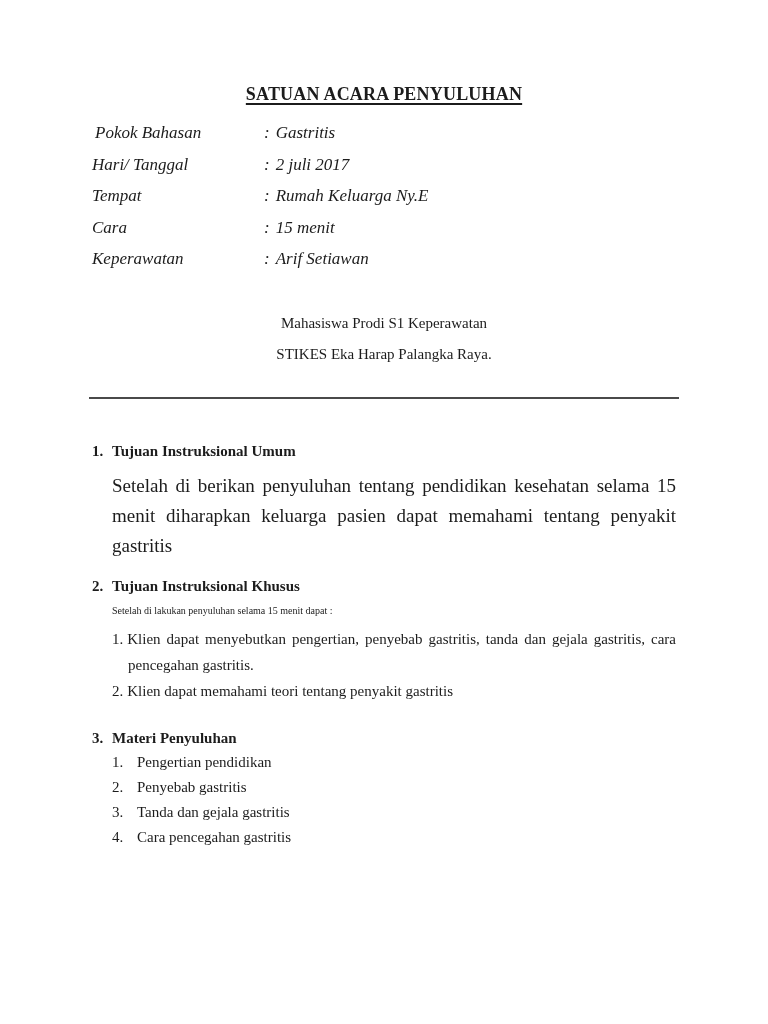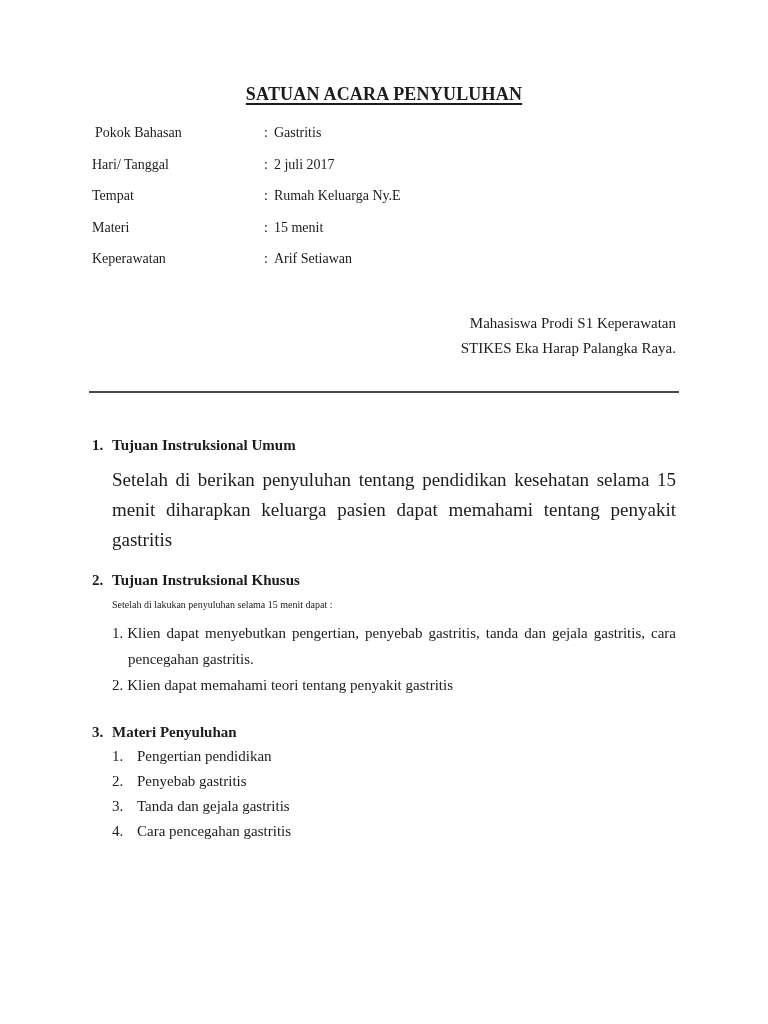--- a/index.html
+++ b/index.html
@@ -22,35 +22,36 @@
     font-weight: bold;
     letter-spacing: 0.2px;
     text-decoration: underline;
     text-decoration-thickness: 2px;
     text-underline-offset: 3px;
     margin: 0 0 18px 0;
     white-space: pre;
   }
   .meta-row {
     display: flex;
-    font-size: 14px;
+    font-size: 17px;
     line-height: 20px;
     margin-bottom: 11.5px;
+    font-style: italic;
   }
   .meta-row:first-child .meta-label { padding-left: 3px; }
   .meta-label { width: 140px; flex: none; }
   .meta-value { white-space: pre; margin-left: 32px; }
   .meta-colon { margin-right: 6px; }
   .institution {
     margin-top: 44px;
-    text-align: right;
+    text-align: center;
     font-size: 15px;
     line-height: 20px;
   }
-  .inst-line2 { margin-top: 5px; }
+  .inst-line2 { margin-top: 11px; }
   .divider {
     border: none;
     border-top: 2px solid #4a4a4a;
     margin: 33px -3px 0 -3px;
     height: 0;
   }
   .sections { margin-top: 42px; }
   .section-heading {
     display: flex;
     font-size: 15px;
@@ -105,21 +106,21 @@
     </div>
     <div class="meta-row">
       <span class="meta-label">Hari/ Tanggal</span>
       <span class="meta-value"><span class="meta-colon">:</span><span>2 juli 2017</span></span>
     </div>
     <div class="meta-row">
       <span class="meta-label">Tempat</span>
       <span class="meta-value"><span class="meta-colon">:</span><span>Rumah Keluarga Ny.E</span></span>
     </div>
     <div class="meta-row">
-      <span class="meta-label">Materi</span>
+      <span class="meta-label">Cara</span>
       <span class="meta-value"><span class="meta-colon">:</span><span>15 menit</span></span>
     </div>
     <div class="meta-row">
       <span class="meta-label">Keperawatan</span>
       <span class="meta-value"><span class="meta-colon">:</span><span>Arif Setiawan</span></span>
     </div>
   </div>
 
   <div class="institution">
     <div class="inst-line1">Mahasiswa Prodi S1 Keperawatan</div>

